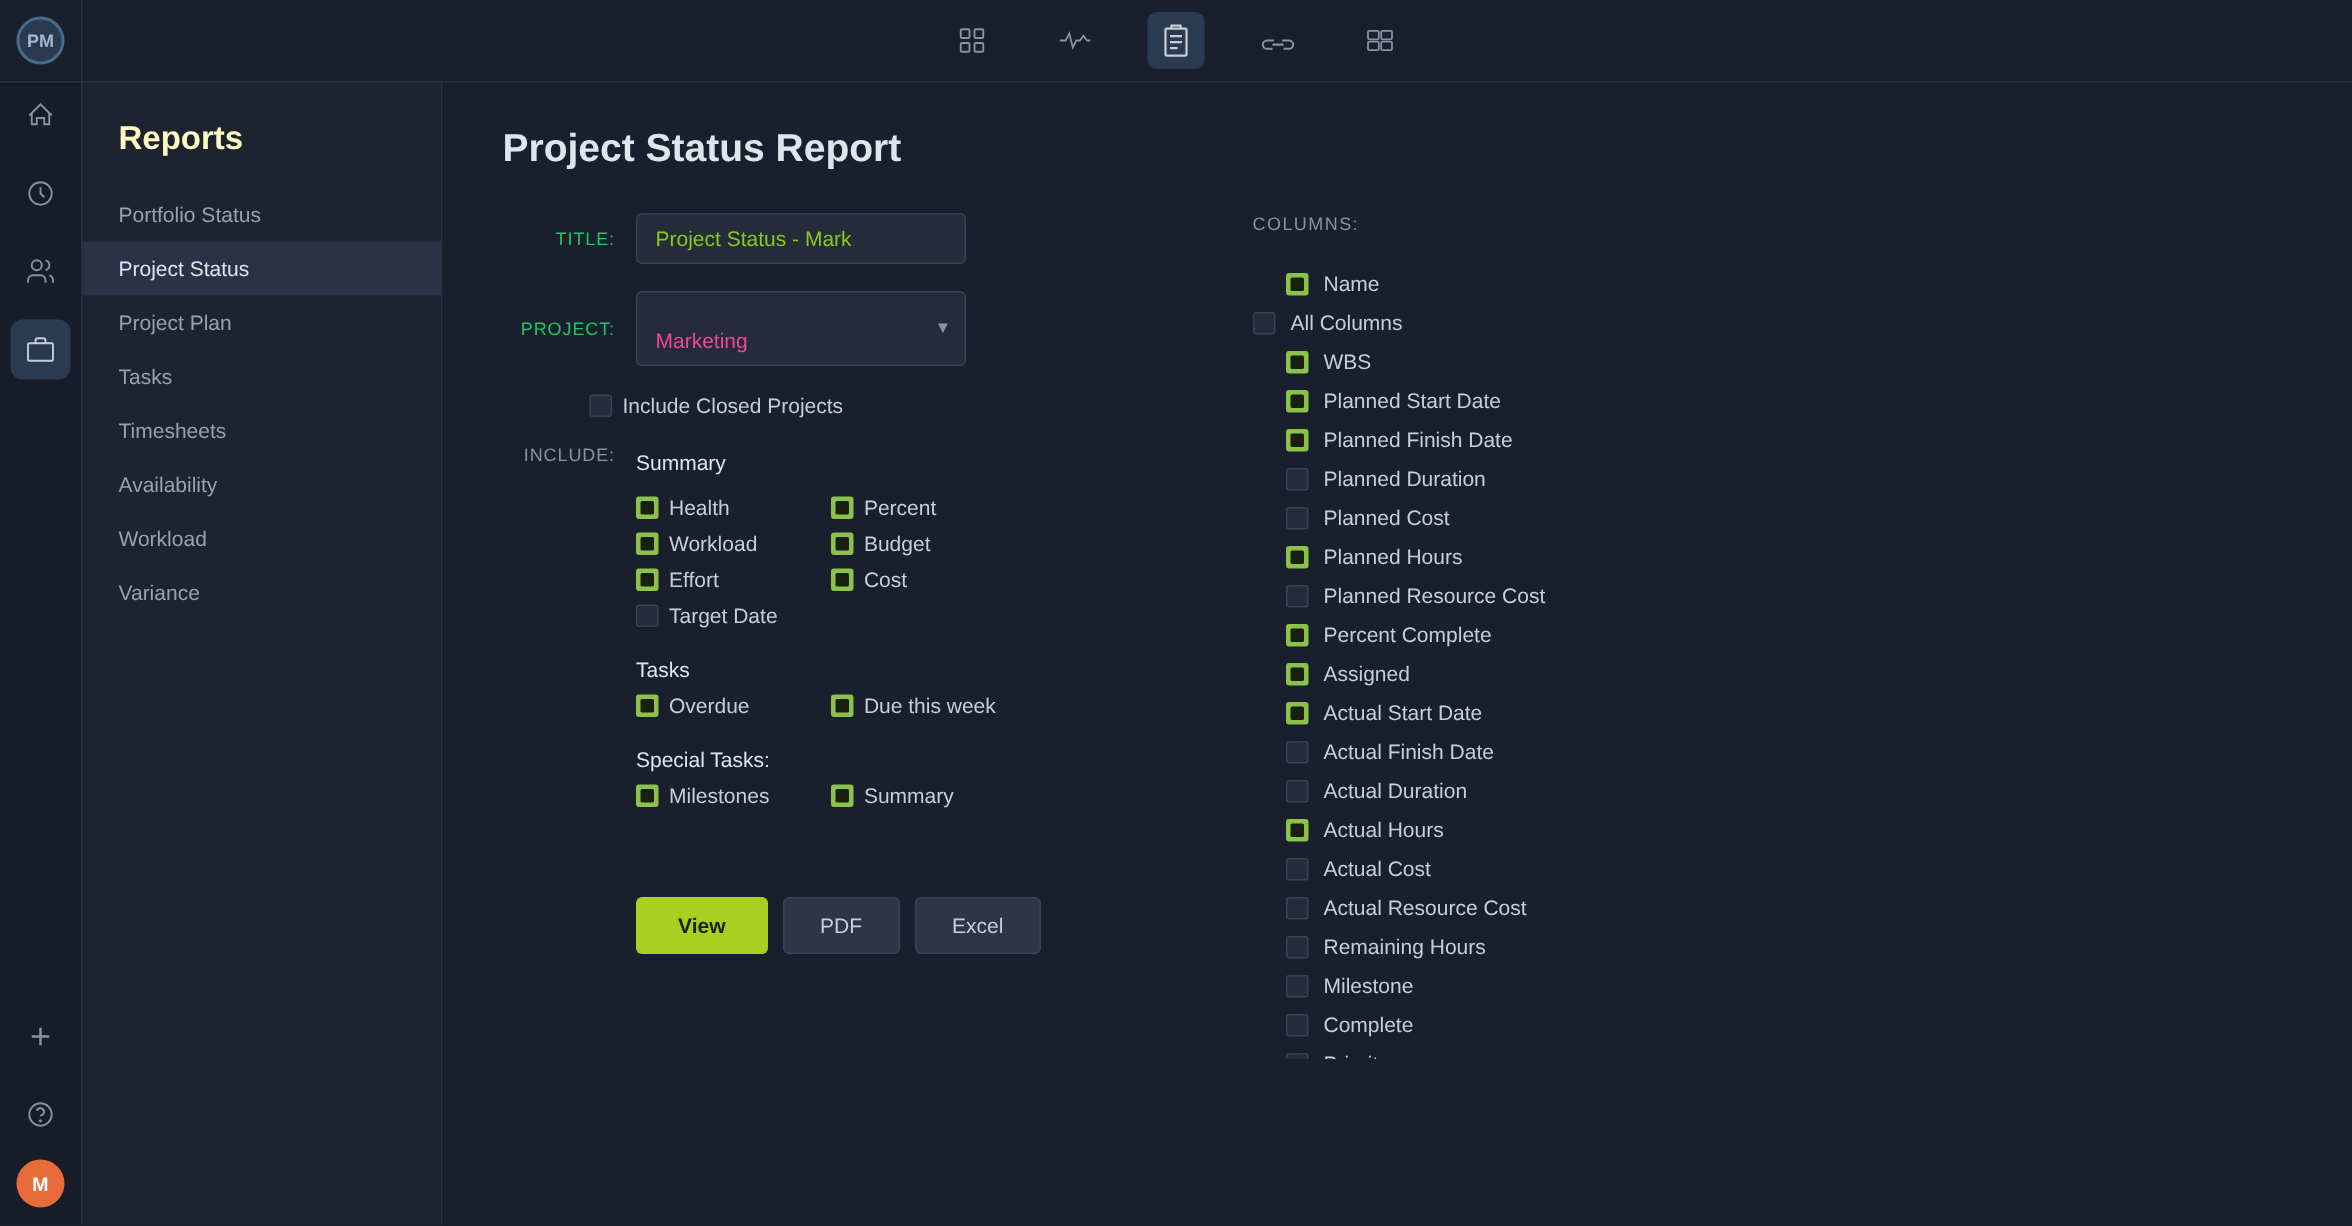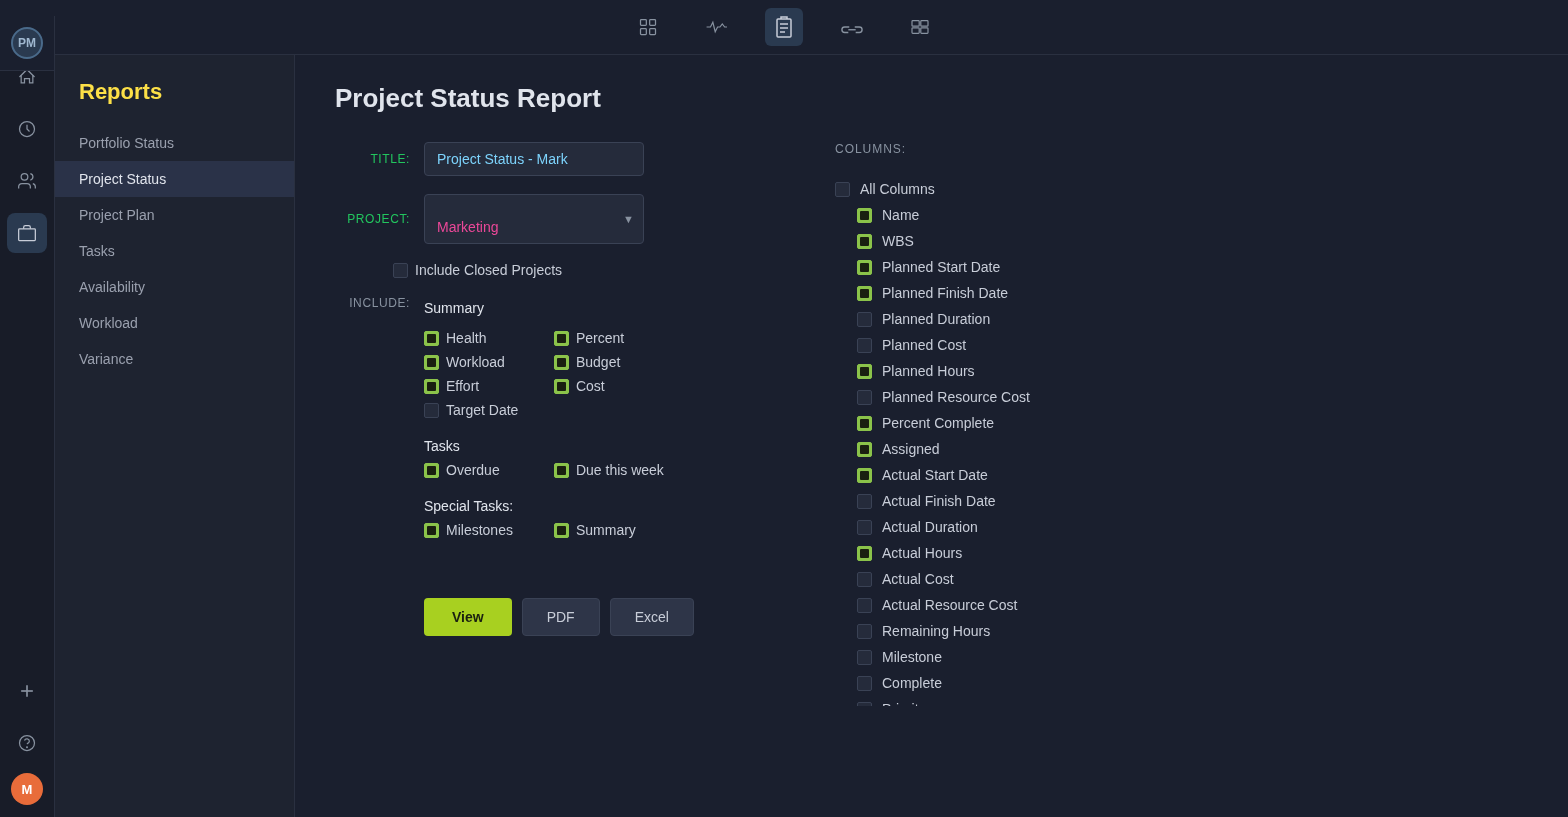--- a/index.html
+++ b/index.html
@@ -85,21 +85,21 @@
     .nav-sidebar {
       width: 240px;
       background: #1e2330;
       padding-top: 55px;
       flex-shrink: 0;
       border-right: 1px solid #2a3040;
     }
     .nav-sidebar-title {
       font-size: 22px;
       font-weight: 600;
-      color: #fde047;
+      color: #fef9c3;
       padding: 24px 24px 20px;
     }
     .nav-item {
       padding: 10px 24px;
       cursor: pointer;
       color: #9aa0ae;
       font-size: 14px;
       border-radius: 0;
     }
     .nav-item.active { background: #2a3248; color: #e0e4ec; }
@@ -147,21 +147,21 @@
       text-transform: uppercase;
       width: 75px;
       text-align: right;
       flex-shrink: 0;
     }
     .form-input {
       background: #252b3b;
       border: 1px solid #3a4255;
       border-radius: 4px;
       padding: 8px 12px;
-      color: #7dd3fc;
+      color: #84cc16;
       font-size: 14px;
       width: 220px;
       outline: none;
     }
 
     .form-select-wrapper {
       position: relative;
       width: 220px;
     }
     .form-select {
@@ -301,21 +301,21 @@
       color: #c8cdd8;
       border: 1px solid #3a4255;
       border-radius: 4px;
       padding: 10px 24px;
       font-size: 14px;
       cursor: pointer;
     }
 
     .pm-logo {
       position: fixed;
-      top: 16px; left: 0;
+      top: 0; left: 0;
       width: 55px; height: 55px;
       background: #1a1f2e;
       display: flex; align-items: center; justify-content: center;
       border-right: 1px solid #2a3040;
       border-bottom: 1px solid #2a3040;
     }
     .pm-logo-inner {
       width: 32px; height: 32px;
       border-radius: 50%;
       background: #2a3a50;
@@ -415,20 +415,21 @@
     <div class="avatar-circle">M</div>
   </div>
 </div>
 
 <div class="nav-sidebar">
   <div class="nav-sidebar-title">Reports</div>
   <div class="nav-item">Portfolio Status</div>
   <div class="nav-item active">Project Status</div>
   <div class="nav-item">Project Plan</div>
   <div class="nav-item">Tasks</div>
+  <div class="nav-item">Timesheets</div>
   <div class="nav-item">Availability</div>
   <div class="nav-item">Workload</div>
   <div class="nav-item">Variance</div>
 </div>
 
 <div class="main-content">
   <div class="page-title">Project Status Report</div>
 
   <div class="form-section">
 
@@ -529,28 +530,28 @@
         <button class="btn-view">View</button>
         <button class="btn-secondary">PDF</button>
         <button class="btn-secondary">Excel</button>
       </div>
     </div>
 
     <div class="form-right columns-section">
       <div class="columns-label">COLUMNS:</div>
       <div class="columns-scroll">
 
+        <div class="col-item col-indent">
+          <div class="cb-box checked"></div>
+          <span class="cb-label">Name</span>
+        </div>
+
         <div class="col-item">
           <div class="cb-box"></div>
           <span class="cb-label">All Columns</span>
-        </div>
-
-        <div class="col-item col-indent">
-          <div class="cb-box checked"></div>
-          <span class="cb-label">Name</span>
         </div>
 
         <div class="col-item col-indent">
           <div class="cb-box checked"></div>
           <span class="cb-label">WBS</span>
         </div>
 
         <div class="col-item col-indent">
           <div class="cb-box checked"></div>
           <span class="cb-label">Planned Start Date</span>

